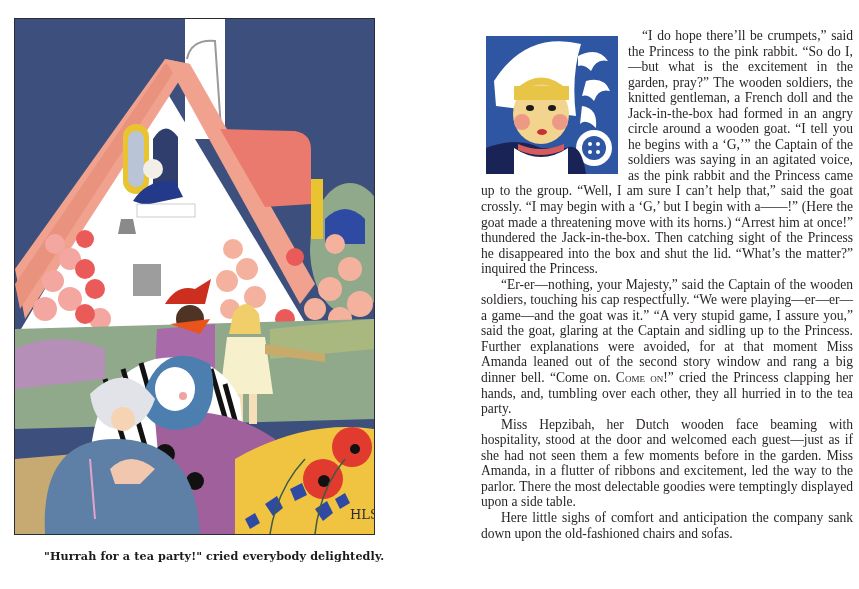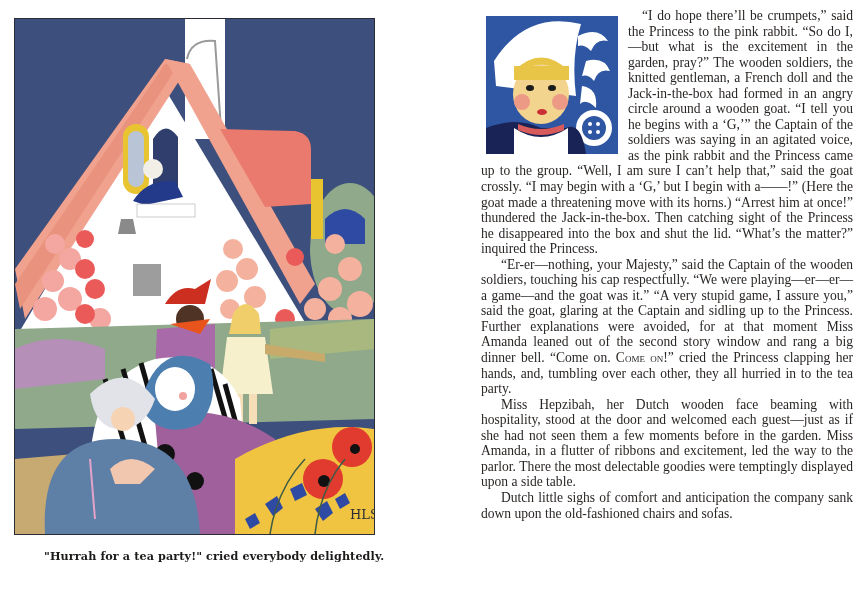--- a/index.html
+++ b/index.html
@@ -8,21 +8,21 @@
 
   
   .plate { position:absolute; left:14px; top:18px; width:359px; height:515px;
            border:1px solid #2a2d36; overflow:hidden; background:#3d4f7c; }
   .plate svg { display:block; width:100%; height:100%; }
   .caption { position:absolute; left:44px; top:549px; width:330px;
              font-family:"DejaVu Serif",serif; font-size:11.2px; letter-spacing:0.1px;
              color:#1d1b1a; font-weight:bold; white-space:nowrap; }
 
   
-  .textcol { position:absolute; left:481px; top:8px; width:372px;
+  .textcol { position:absolute; left:481px; top:28px; width:372px;
              font-size:13.55px; line-height:15.55px; text-align:justify;
              hyphens:manual; }
   .dropcap { float:left; width:132px; height:138px; margin:8px 10px 2px 5px;
              background:#2f56a3; position:relative; overflow:hidden; }
   .dropcap svg { width:100%; height:100%; display:block; }
   .para { margin:0; text-indent:20px; }
   .para.first { text-indent:14px; }
   .sc { font-variant:small-caps; }
 </style>
 </head>
@@ -191,14 +191,14 @@
       <circle cx="36" cy="86" r="8" fill="#ec9a86"></circle>
       <circle cx="74" cy="86" r="8" fill="#ec9a86"></circle>
       <ellipse cx="44" cy="72" rx="4" ry="3" fill="#1a1a1a"></ellipse>
       <ellipse cx="66" cy="72" rx="4" ry="3" fill="#1a1a1a"></ellipse>
       <ellipse cx="56" cy="96" rx="5" ry="3" fill="#c92f34"></ellipse>
     </svg>
   </div>
   <p class="para first">“I do hope there’ll be crumpets,” said the Princess to the pink rabbit. “So do I,—but what is the excitement in the garden, pray?” The wooden soldiers, the knitted gentleman, a French doll and the Jack-in-the-box had formed in an angry circle around a wooden goat. “I tell you he begins with a ‘G,’” the Captain of the soldiers was saying in an agitated voice, as the pink rabbit and the Princess came up to the group. “Well, I am sure I can’t help that,” said the goat crossly. “I may begin with a ‘G,’ but I begin with a——!” (Here the goat made a threatening move with its horns.) “Arrest him at once!” thundered the Jack-in-the-box. Then catching sight of the Princess he disappeared into the box and shut the lid. “What’s the matter?” inquired the Princess.</p>
   <p class="para"><span>“Er-er—nothing, your Majesty,” said the Captain of the wooden soldiers, touching his cap respectfully. “We were playing—er—er—a game—and the goat was it.” “A very stupid game, I assure you,” said the goat, glaring at the Captain and sidling up to the Princess. Further explana­tions were avoided, for at that moment Miss Amanda leaned out of the second story window and rang a big dinner bell. “Come on. </span><span class="sc">Come on</span><span>!” cried the Princess clapping her hands, and, tumbling over each other, they all hurried in to the tea party.</span></p>
   <p class="para">Miss Hepzibah, her Dutch wooden face beaming with hospitality, stood at the door and welcomed each guest—just as if she had not seen them a few moments before in the garden. Miss Amanda, in a flutter of ribbons and excite­ment, led the way to the parlor. There the most delectable goodies were temptingly displayed upon a side table.</p>
-  <p class="para">Dutch little sighs of comfort and anticipation the com­pany sank down upon the old-fashioned chairs and sofas.</p>
+  <p class="para">Here little sighs of comfort and anticipation the com­pany sank down upon the old-fashioned chairs and sofas.</p>
 </div>
 
 </body></html>

